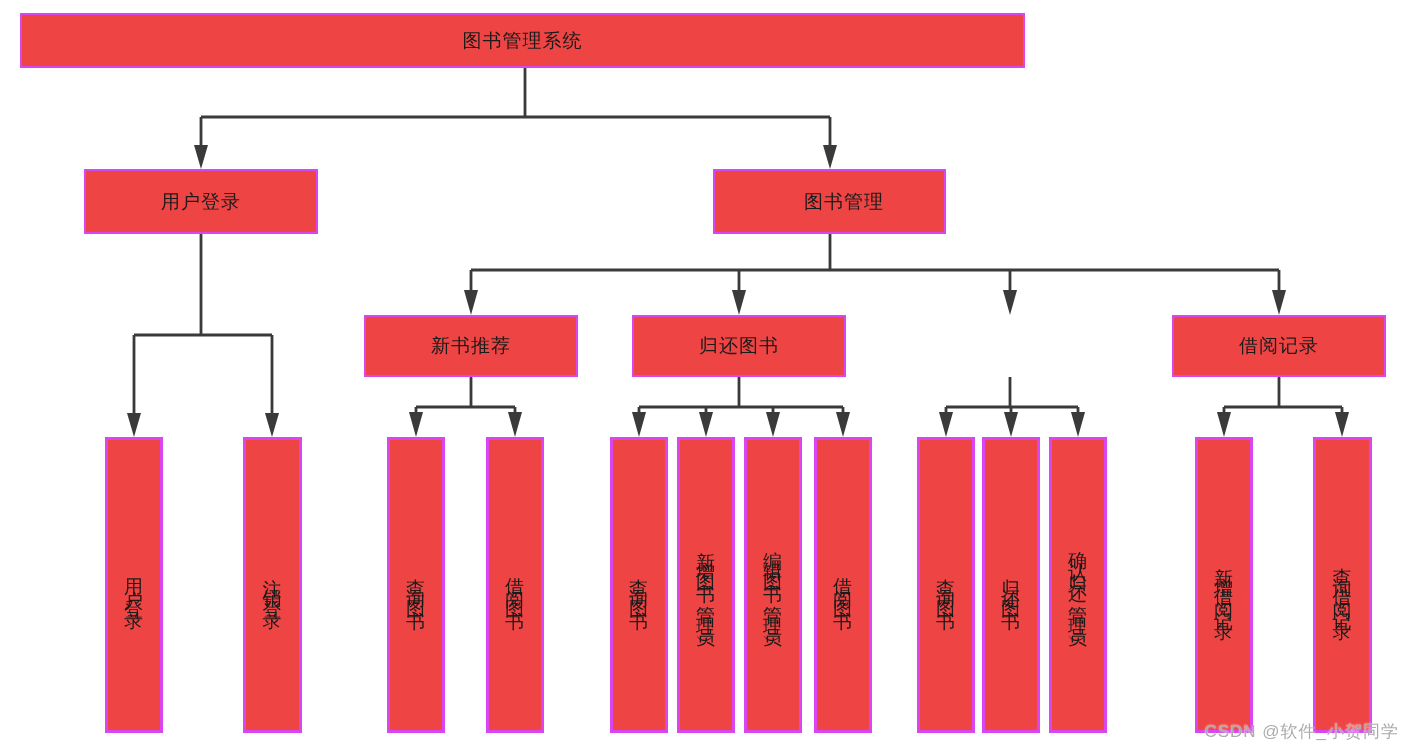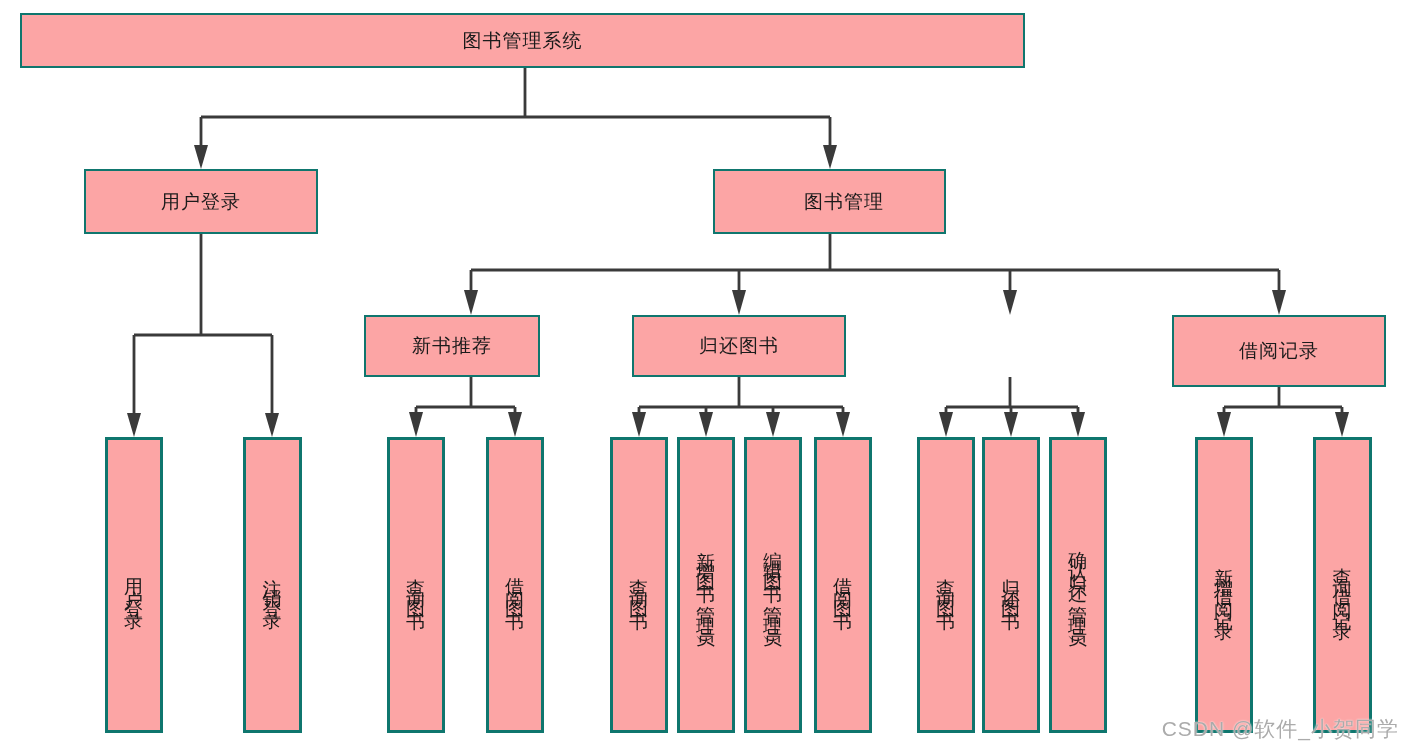--- a/index.html
+++ b/index.html
@@ -12,22 +12,22 @@
     overflow: hidden;
   }
   #connectors {
     position: absolute;
     left: 0; top: 0;
     width: 1405px; height: 747px;
   }
   .node {
     position: absolute;
     box-sizing: border-box;
-    background: #fca5a5;
-    border: 2px solid #0f766e;
+    background: #ef4444;
+    border: 2px solid #d946ef;
     display: flex;
     align-items: center;
     justify-content: center;
     color: #1b1b1b;
     font-size: 19px;
     text-align: center;
     z-index: 2;
   }
   .node.leaf { border-width: 3px; }
   .vlabel {
@@ -37,21 +37,21 @@
     line-height: 1;
     white-space: nowrap;
   }
   .hlabel { letter-spacing: 1px; }
   #watermark {
     position: absolute;
     right: 6px;
     bottom: 4px;
     z-index: 5;
     color: #ababab;
-    font-size: 21px;
+    font-size: 17px;
     letter-spacing: 1px;
     text-shadow: 0 0 2px #ffffff;
     margin-top: 28px;
   }
 </style>
 </head>
 <body>
 
 <div id="canvas">
 
@@ -92,27 +92,27 @@
     <span class="hlabel">图书管理系统</span>
   </div>
 
   <div class="node" style="left:84px; top:169px; width:234px; height:65px;">
     <span class="hlabel">用户登录</span>
   </div>
   <div class="node" style="left:713px; top:169px; width:233px; height:65px;padding-left:29px;">
     <span class="hlabel">图书管理</span>
   </div>
 
-  <div class="node" style="left:364px; top:315px; width:176px; height:62px;">
+  <div class="node" style="left:364px; top:315px; width:214px; height:62px;">
     <span class="hlabel">新书推荐</span>
   </div>
   <div class="node" style="left:632px; top:315px; width:214px; height:62px;">
     <span class="hlabel">归还图书</span>
   </div>
-  <div class="node" style="left:1172px; top:315px; width:214px; height:72px;">
+  <div class="node" style="left:1172px; top:315px; width:214px; height:62px;">
     <span class="hlabel">借阅记录</span>
   </div>
 
   <div class="node leaf" style="left:105px; top:437px; width:58px; height:296px;">
     <span class="vlabel">用户登录</span>
   </div>
   <div class="node leaf" style="left:243px; top:437px; width:59px; height:296px;">
     <span class="vlabel">注销登录</span>
   </div>
 

